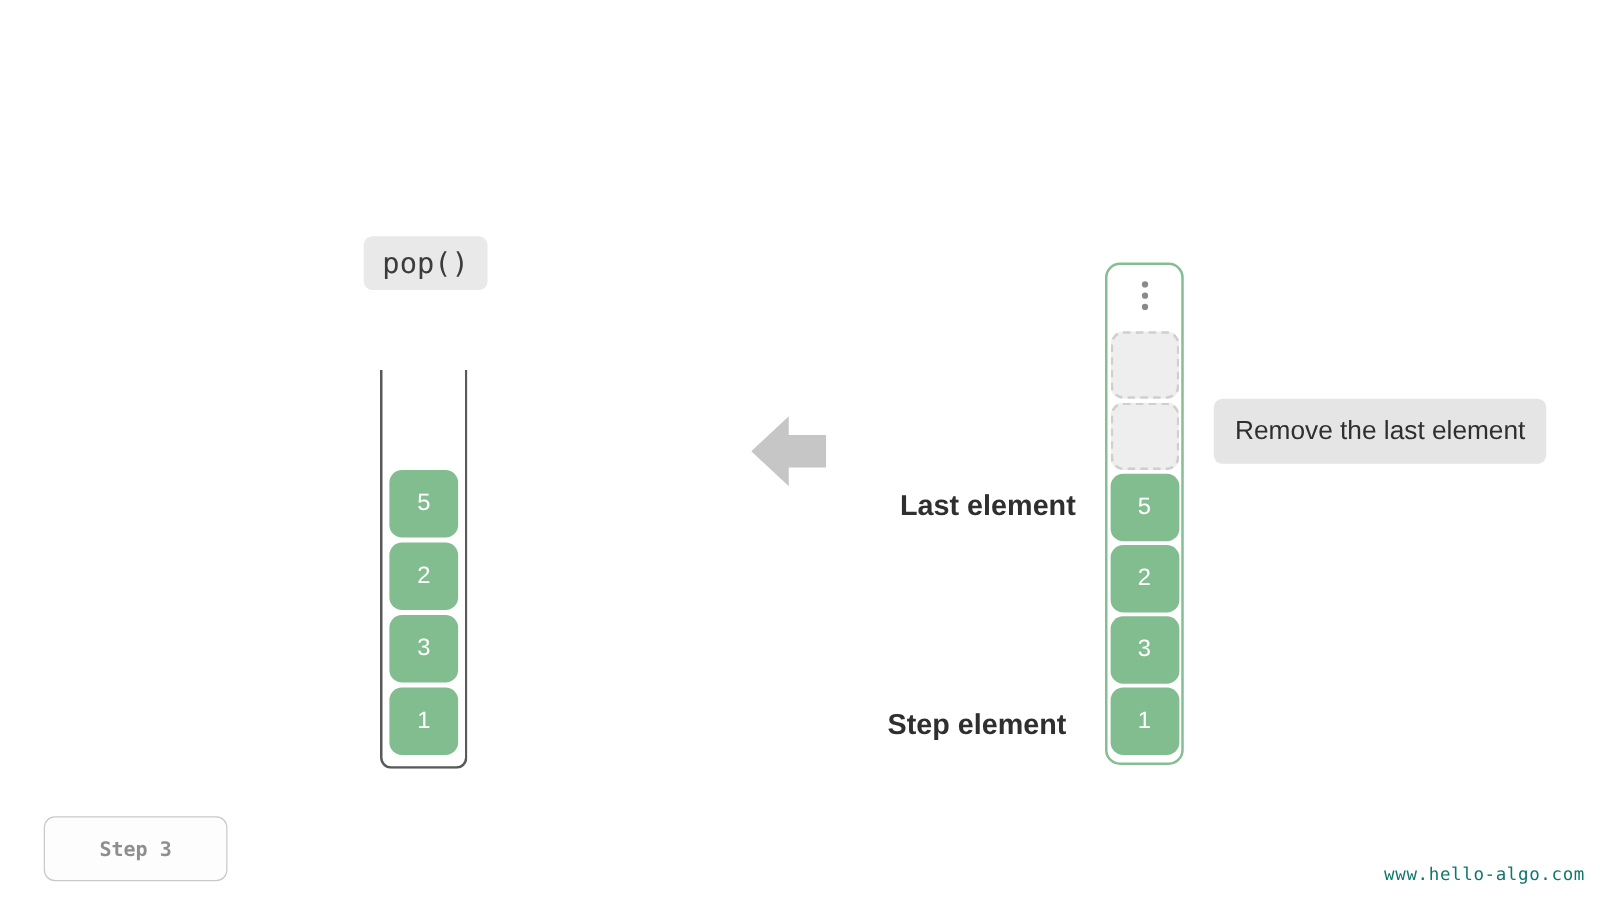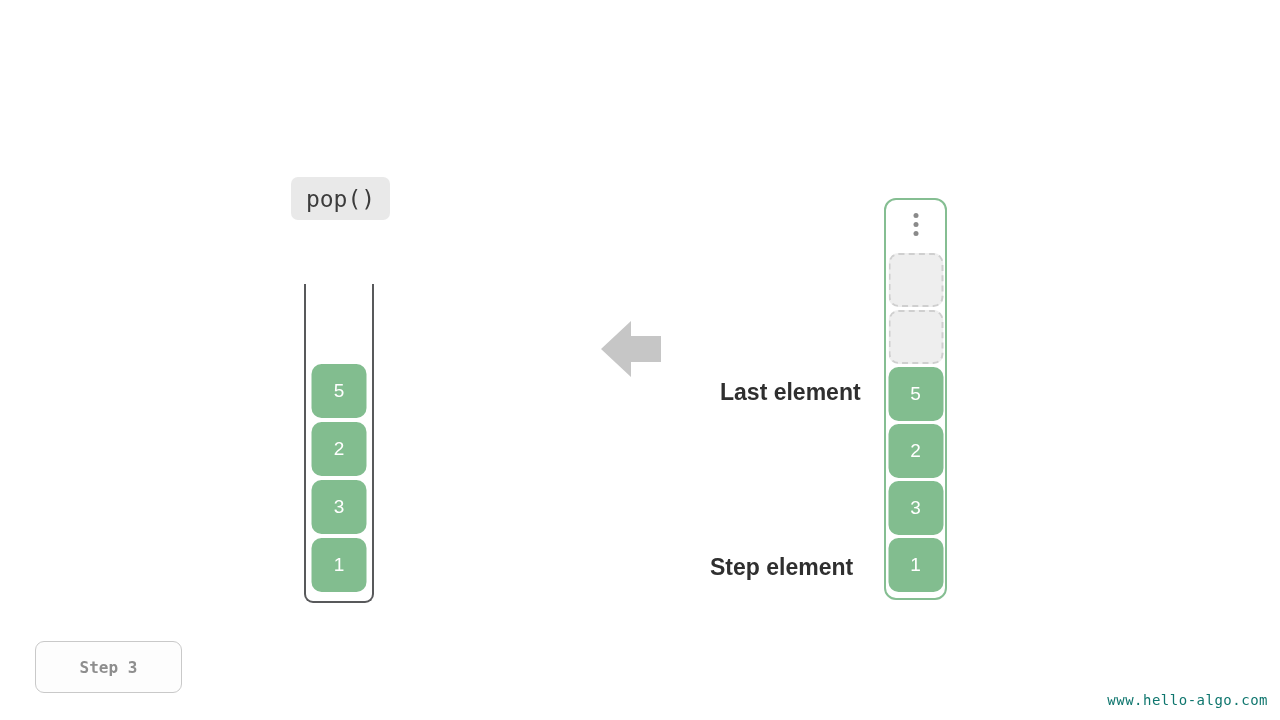--- a/index.html
+++ b/index.html
@@ -12,20 +12,21 @@
     height: 720px;
     position: relative;
     overflow: hidden;
     font-family: "Liberation Sans", sans-serif;
     -webkit-font-smoothing: antialiased;
   }
 
   .stage {
     position: absolute;
     inset: 0;
+    margin-top: 12px;
   }
 
   
   .op-label {
     position: absolute;
     left: 291px;
     top: 177px;
     width: 99px;
     height: 43px;
     background: #e9e9e9;
@@ -251,18 +252,19 @@
         <div class="cell-empty"></div>
         <div class="cell-empty"></div>
         <div class="cell">5</div>
         <div class="cell">2</div>
         <div class="cell">3</div>
         <div class="cell">1</div>
       </div>
     </div>
   </div>
 
+  <div class="tooltip">Remove the last element</div>
 
   <div class="step-badge">Step 3</div>
 
   <div class="watermark">www.hello-algo.com</div>
 
 </div>
 
 </body></html>

